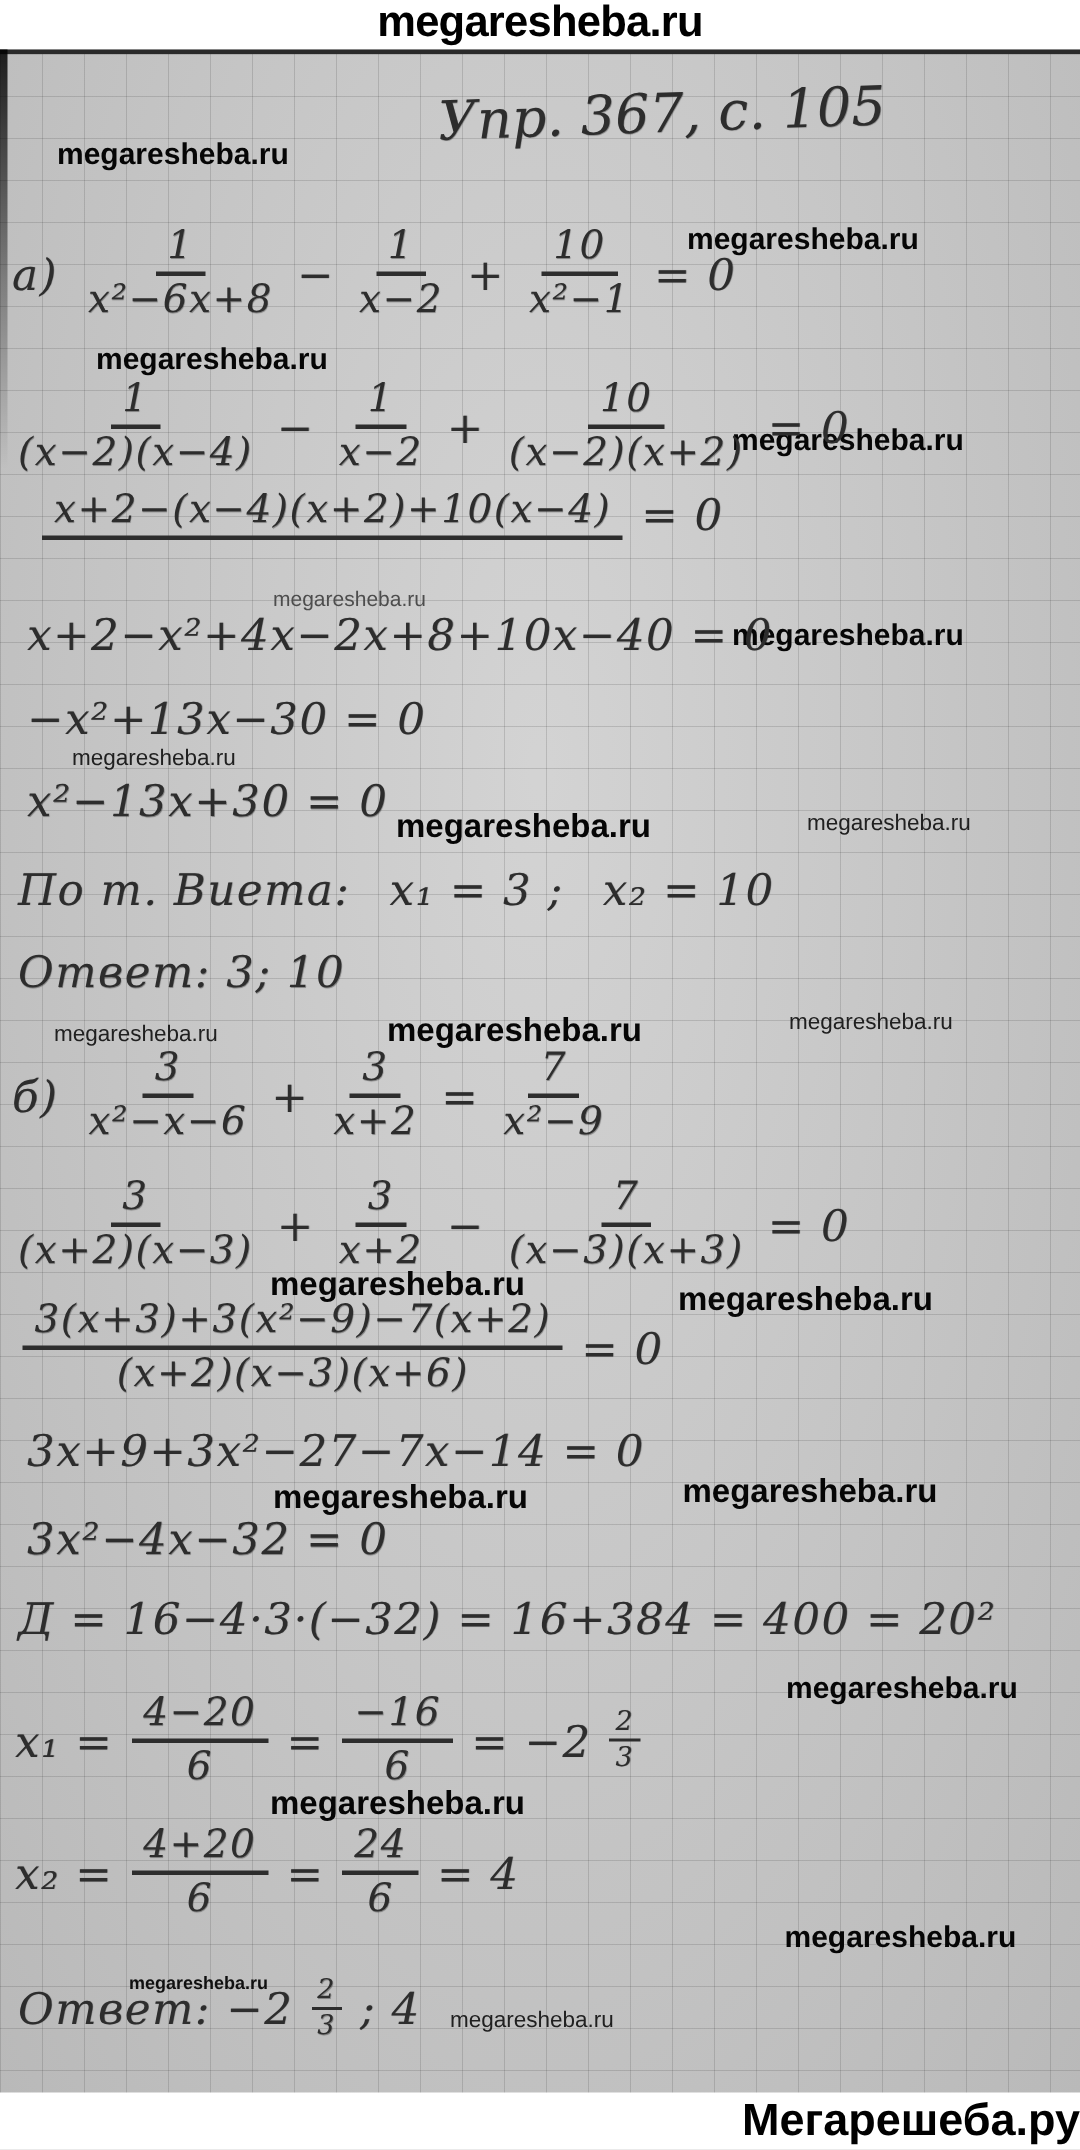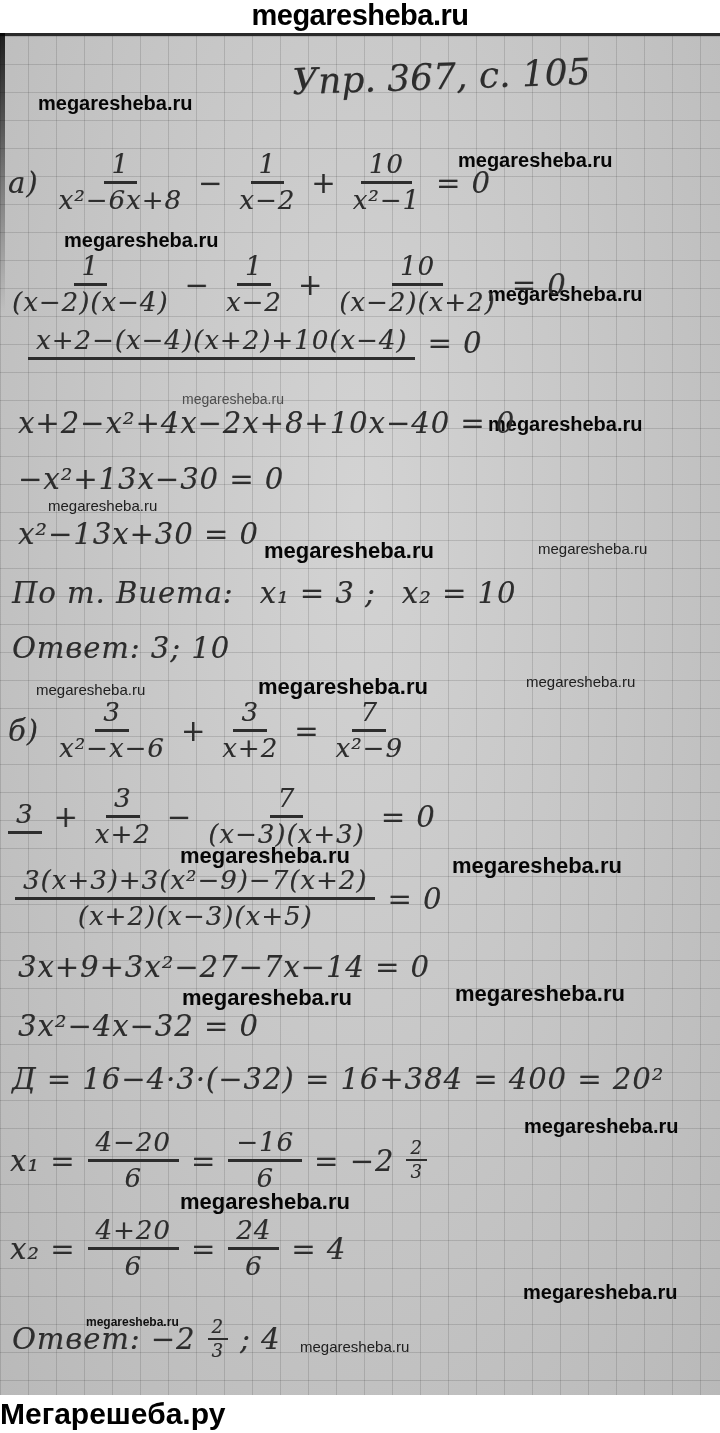--- a/index.html
+++ b/index.html
@@ -11,21 +11,21 @@
   
   .site-header {
     position:absolute; top:0; left:0; width:720px; height:33px;
     background:#ffffff; display:flex; justify-content:center; align-items:flex-start;
   }
   .site-header .brand {
     font-weight:700; font-size:29px; line-height:30px; letter-spacing:-0.5px; color:#000;
   }
   .site-footer {
     position:absolute; left:0; bottom:0; width:720px; height:38px;
-    background:#ffffff; display:flex; justify-content:flex-start; align-items:center;
+    background:#ffffff; display:flex; justify-content:flex-end; align-items:center;
   }
   .site-footer .brand { font-weight:700; font-size:30px; color:#000; }
 
   
   .paper {
     position:absolute; top:33px; left:0; width:720px; height:1362px;
     background-color:#c7c7c7;
     background-image:
       linear-gradient(rgba(60,60,60,0.18) 1px, transparent 1px),
       linear-gradient(90deg, rgba(60,60,60,0.18) 1px, transparent 1px),
@@ -176,37 +176,38 @@
     </span>
     <span class="tok">=</span>
     <span class="frac">
       <span class="num">7</span>
       <span class="den">x²−9</span>
     </span>
   </div>
 <div class="math-line hw" style="top:784px;  left:8px;">
     <span class="frac">
       <span class="num">3</span>
+      <span class="den">(x+2)(x−3)</span>
     </span>
     <span class="tok">+</span>
     <span class="frac">
       <span class="num">3</span>
       <span class="den">x+2</span>
     </span>
     <span class="tok">−</span>
     <span class="frac">
       <span class="num">7</span>
       <span class="den">(x−3)(x+3)</span>
     </span>
     <span class="tok">= 0</span>
   </div>
 <div class="math-line hw" style="top:866px;  left:15px;">
     <span class="frac">
       <span class="num">3(x+3)+3(x²−9)−7(x+2)</span>
-      <span class="den">(x+2)(x−3)(x+5)</span>
+      <span class="den">(x+2)(x−3)(x+6)</span>
     </span>
     <span class="tok">= 0</span>
   </div>
 <div class="math-line hw" style="top:950px;  left:18px;">
     <span class="tok">3x+9+3x²−27−7x−14 = 0</span>
   </div>
 <div class="math-line hw" style="top:1009px; left:18px;">
     <span class="tok">3x²−4x−32 = 0</span>
   </div>
 <div class="math-line hw" style="top:1062px; left:12px;">

